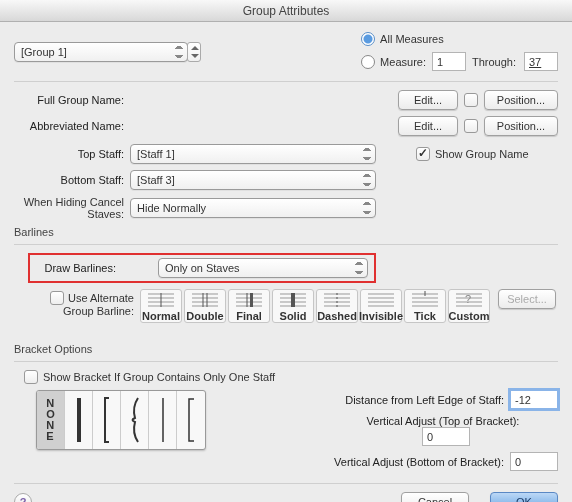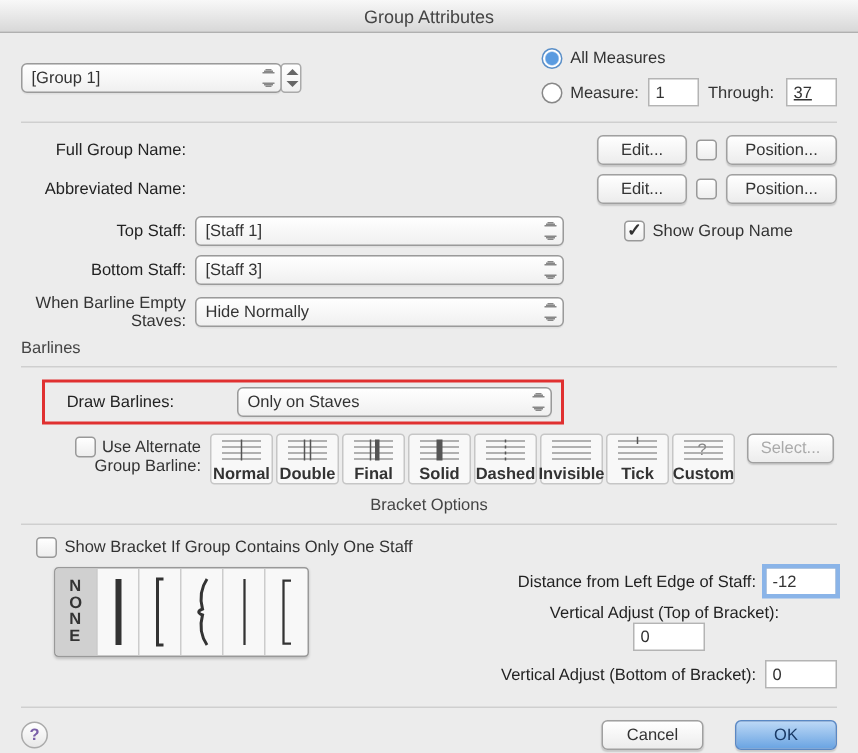--- a/index.html
+++ b/index.html
@@ -110,21 +110,21 @@
 
   <div class="row">
     <div class="lbl" style="width:116px;">Bottom Staff:</div>
     <div class="select" style="width:246px;">
       <span>[Staff 3]</span>
     </div>
   </div>
 
   <div class="row">
     <div class="lbl" style="width:116px;line-height:12px;">
-      <div>When Barline Empty</div>
+      <div>When Hiding Cancel</div>
         <div>Staves:</div>
     </div>
     <div class="select" style="width:246px;">
       <span>Hide Normally</span>
     </div>
   </div>
 
   <div class="section-head">Barlines</div>
   <div class="divline"></div>
 
@@ -240,21 +240,21 @@
               <line x1="2" y1="15" x2="28" y2="15"></line>
               <text x="11" y="12" font-size="10" fill="#888" stroke="none">?</text>
             </g>
           </svg>
           <div class="cap">Custom</div>
         </div>
     </div>
     <div class="btn" style="margin-left:8px;width:58px;color:#aaa;">Select...</div>
   </div>
 
-  <div class="section-head" style="margin-top:8px;text-align:center;">Bracket Options</div>
+  <div class="section-head" style="margin-top:20px;">Bracket Options</div>
   <div class="divline"></div>
 
   <div class="row">
     <span class="chk" style="margin-left:10px;margin-right:5px;"></span>
     <span>Show Bracket If Group Contains Only One Staff</span>
   </div>
 
   <div class="row" style="align-items:flex-start;">
     <div class="bracket-opts" style="margin-left:22px;">
       <div class="br sel">

